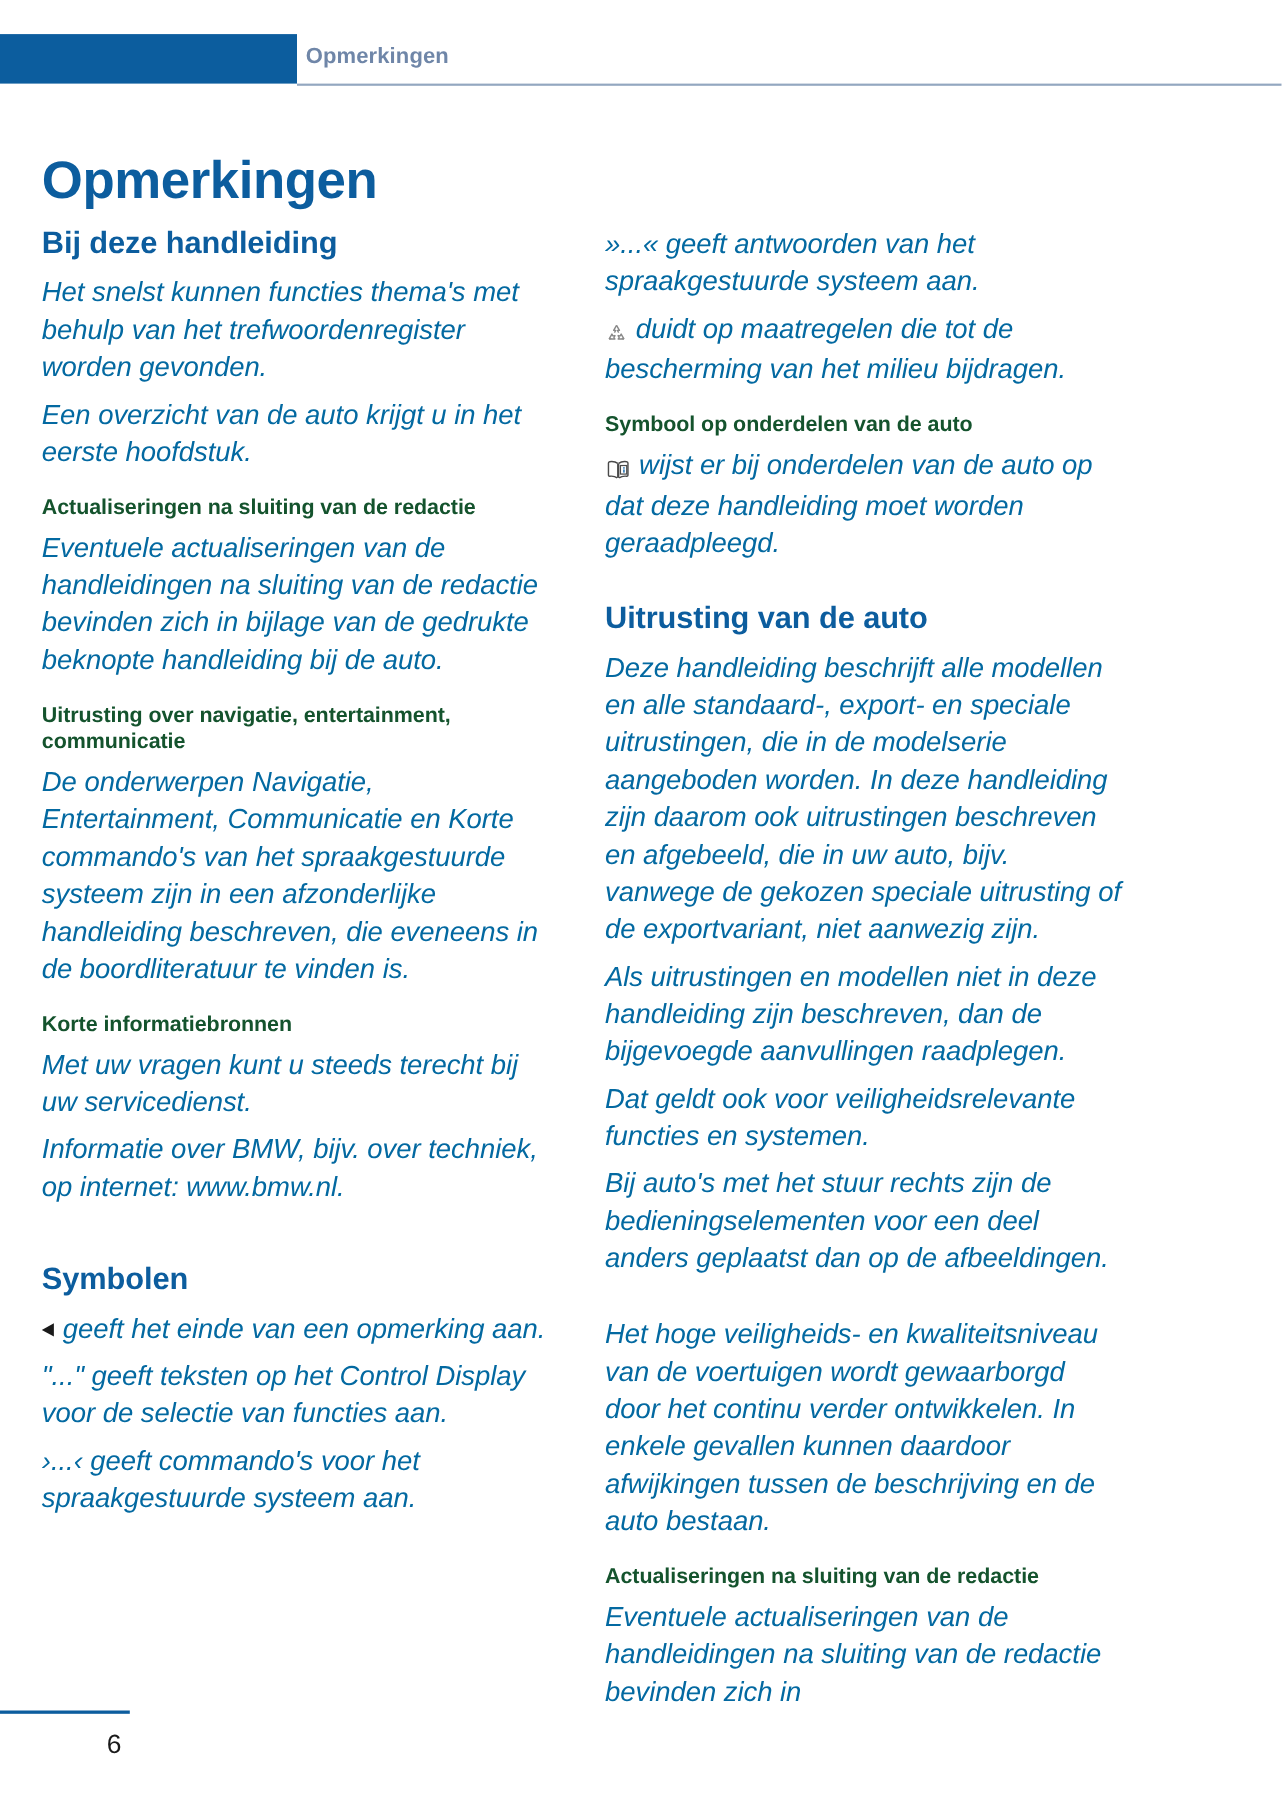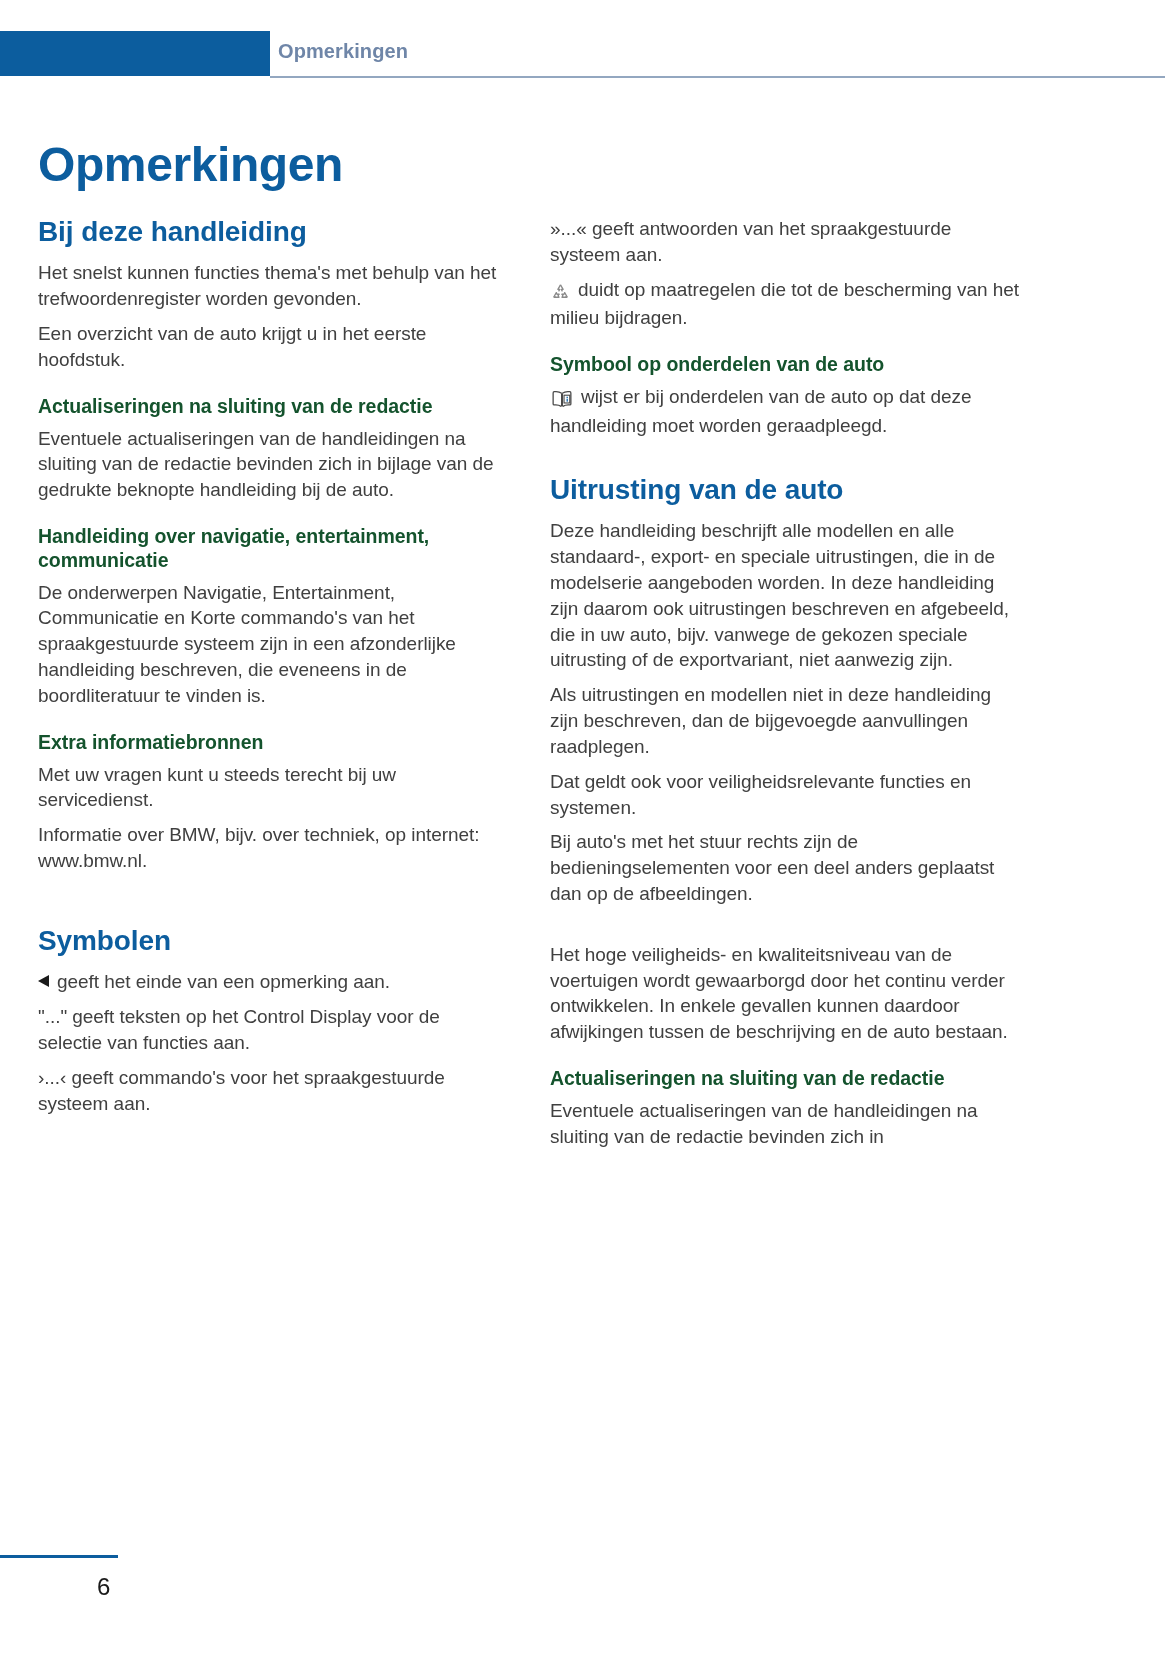--- a/index.html
+++ b/index.html
@@ -67,21 +67,20 @@
     position: absolute;
     top: 205px;
     left: 38px;
     width: 1090px;
     height: 1260px;
   }
   .col {
     position: absolute;
     top: 0;
     width: 470px;
-    margin-top: 11px;
   }
   .col-left  { left: 0; }
   .col-right { left: 512px; }
 
   h2.sect {
     font-size: 28px;
     font-weight: bold;
     color: #0c5d9e;
     margin: 0 0 12px 0;
     line-height: 1.16;
@@ -89,25 +88,26 @@
   }
   h3.sub {
     font-size: 19.5px;
     font-weight: bold;
     color: #14532d;
     margin: 22px 0 7px 0;
     line-height: 1.22;
     letter-spacing: -0.05px;
   }
   p.body {
-    font-size: 19px;
+    font-size: 25px;
     line-height: 1.36;
     margin: 0 0 9px 0;
-    color: #404040;
+    color: #0369a1;
     letter-spacing: -0.05px;
+    font-style: italic;
   }
 
   .gap-lg { height: 42px; }
   .gap-md { height: 26px; }
 
   
   .sym {
     display: inline-block;
     vertical-align: -3px;
     margin-right: 7px;
@@ -210,24 +210,24 @@
 
   <div class="col col-left">
 
     <h2 class="sect">Bij deze handleiding</h2>
     <p class="body">Het snelst kunnen functies thema's met behulp van het trefwoordenregister worden gevonden.</p>
     <p class="body">Een overzicht van de auto krijgt u in het eerste hoofdstuk.</p>
 
     <h3 class="sub">Actualiseringen na sluiting van de redactie</h3>
     <p class="body">Eventuele actualiseringen van de handleidingen na sluiting van de redactie bevinden zich in bijlage van de gedrukte beknopte handleiding bij de auto.</p>
 
-    <h3 class="sub">Handleiding over navigatie, entertainment, communicatie</h3>
+    <h3 class="sub">Uitrusting over navigatie, entertainment, communicatie</h3>
     <p class="body">De onderwerpen Navigatie, Entertainment, Communicatie en Korte commando's van het spraakgestuurde systeem zijn in een afzonderlijke handleiding beschreven, die eveneens in de boordliteratuur te vinden is.</p>
 
-    <h3 class="sub">Extra informatiebronnen</h3>
+    <h3 class="sub">Korte informatiebronnen</h3>
     <p class="body">Met uw vragen kunt u steeds terecht bij uw servicedienst.</p>
     <p class="body">Informatie over BMW, bijv. over techniek, op internet: www.bmw.nl.</p>
 
     <div class="gap-lg"></div>
 
     <h2 class="sect">Symbolen</h2>
 
 
     <p class="body"><span class="sym sym-endnote"></span><span>geeft het einde van een opmerking aan.</span></p>
 

